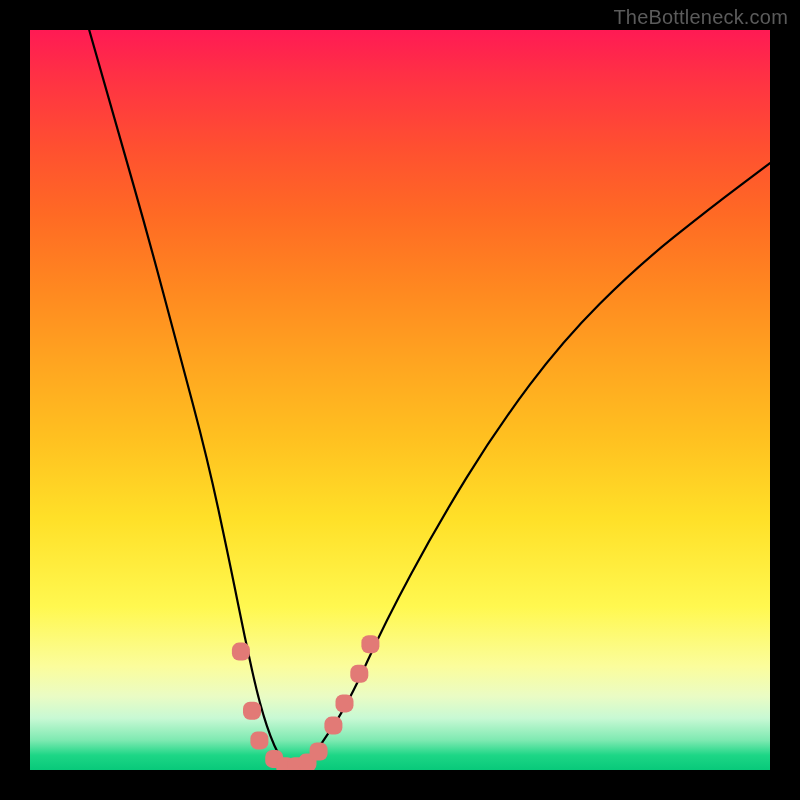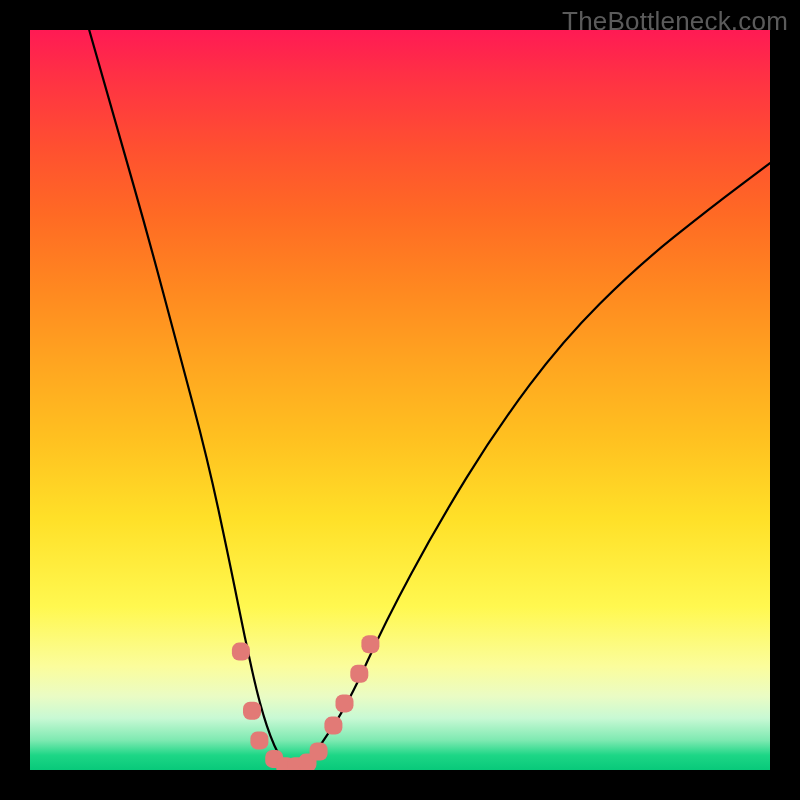--- a/index.html
+++ b/index.html
@@ -41,21 +41,21 @@
       #c8f9d4 93%,
       #7de9b1 96%,
       #1dd686 98%,
       #08c97a 100%
     );
   }
   .watermark {
     position: absolute;
     top: 6px;
     right: 12px;
-    font-size: 26px;
+    font-size: 20px;
     font-weight: 500;
     color: #5b5b5b;
     letter-spacing: 0.2px;
     user-select: none;
   }
   svg.curve {
     position: absolute;
     left: 0;
     top: 0;
     width: 740px;

